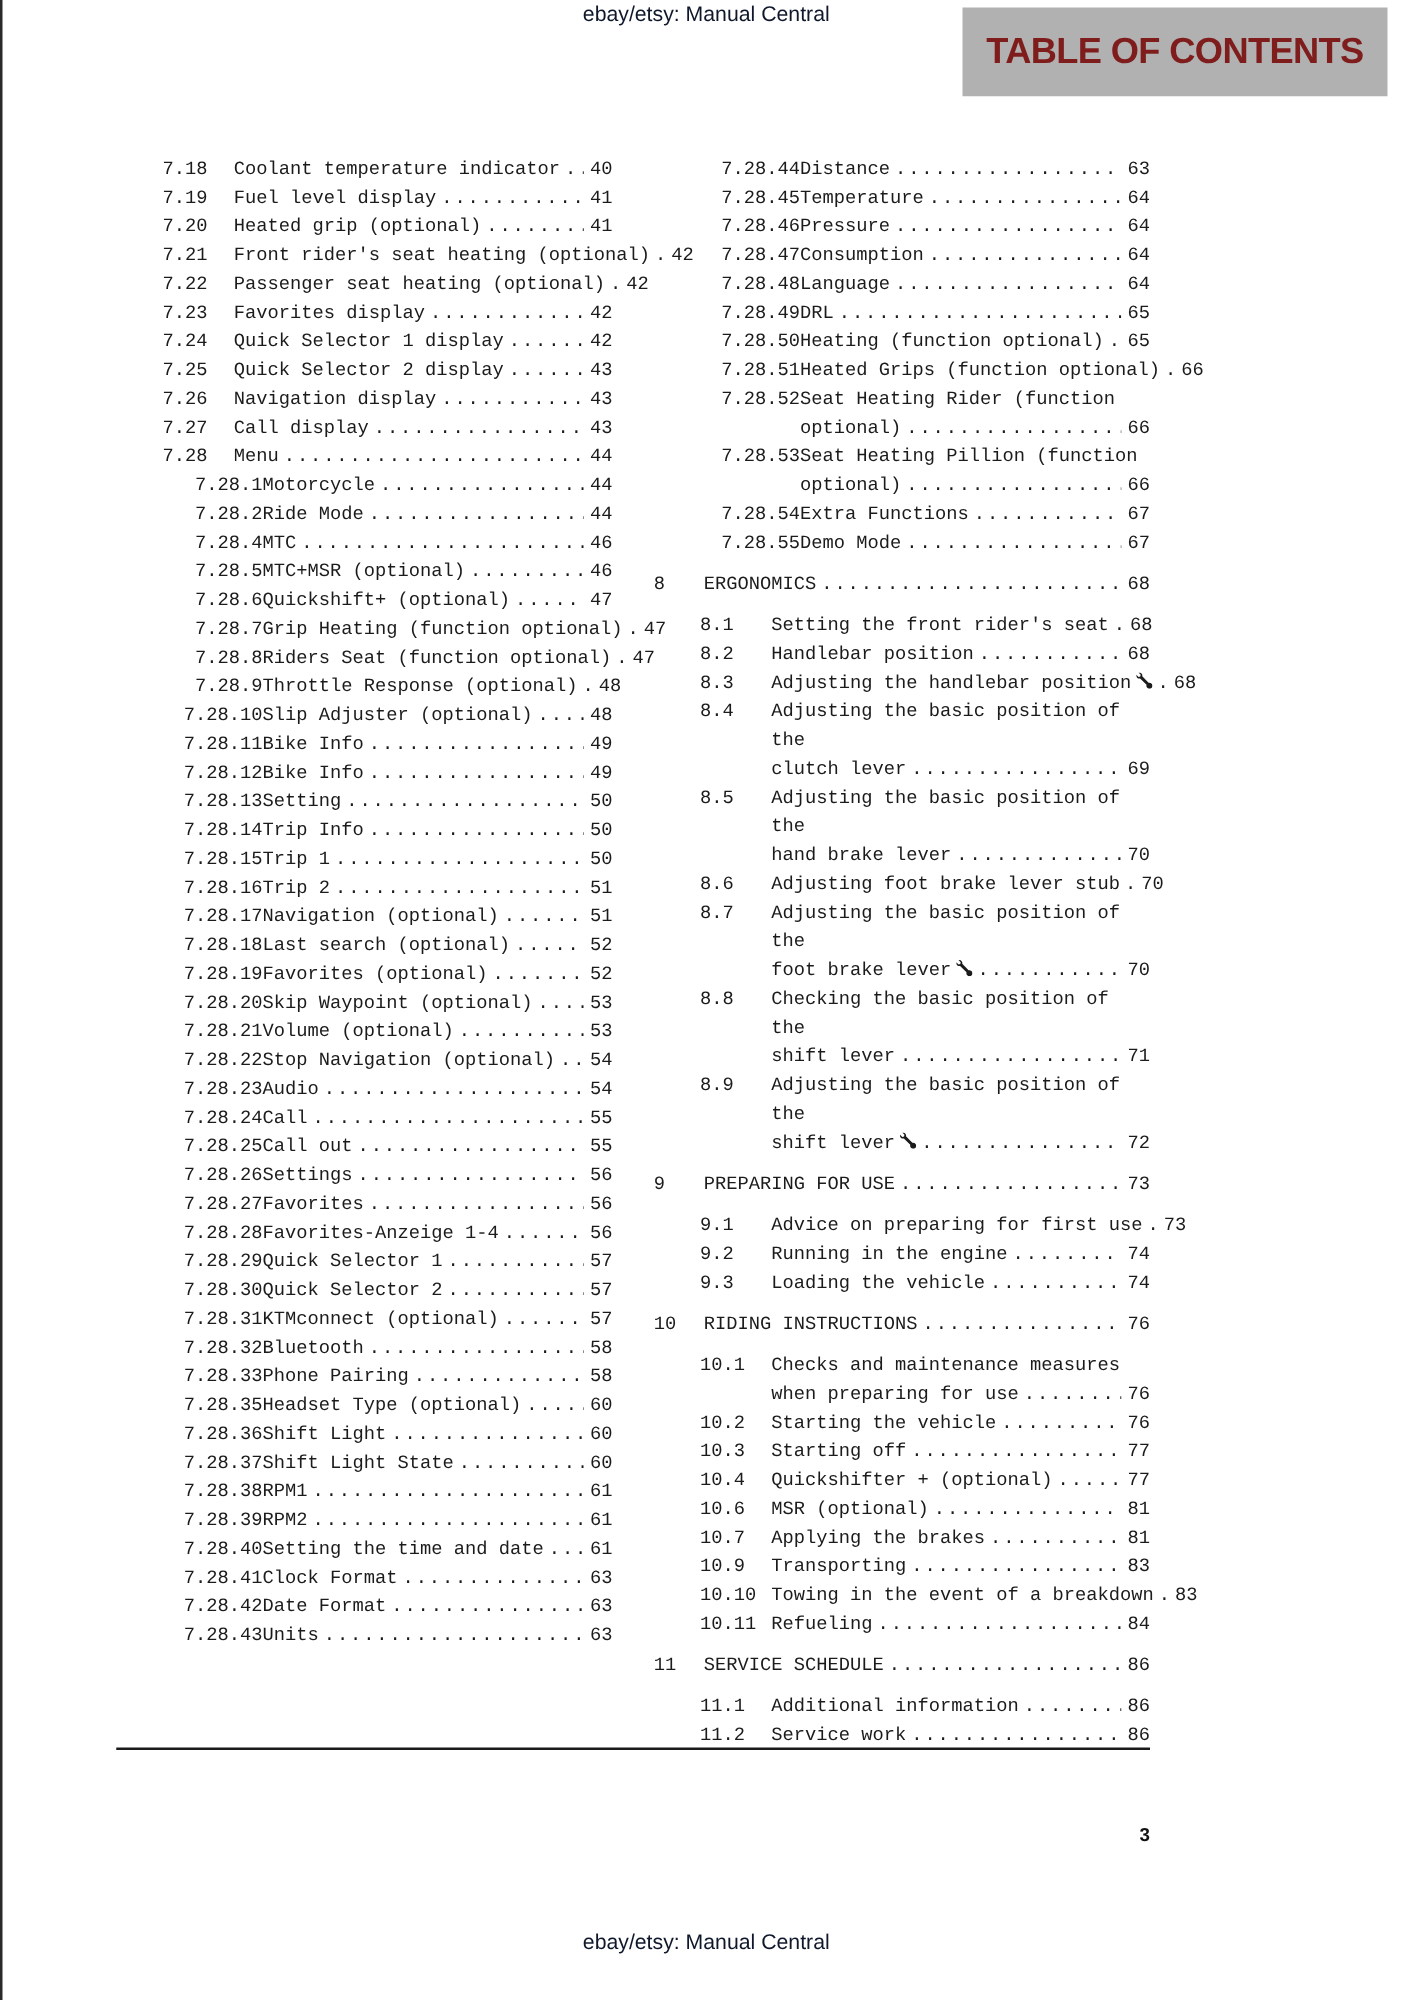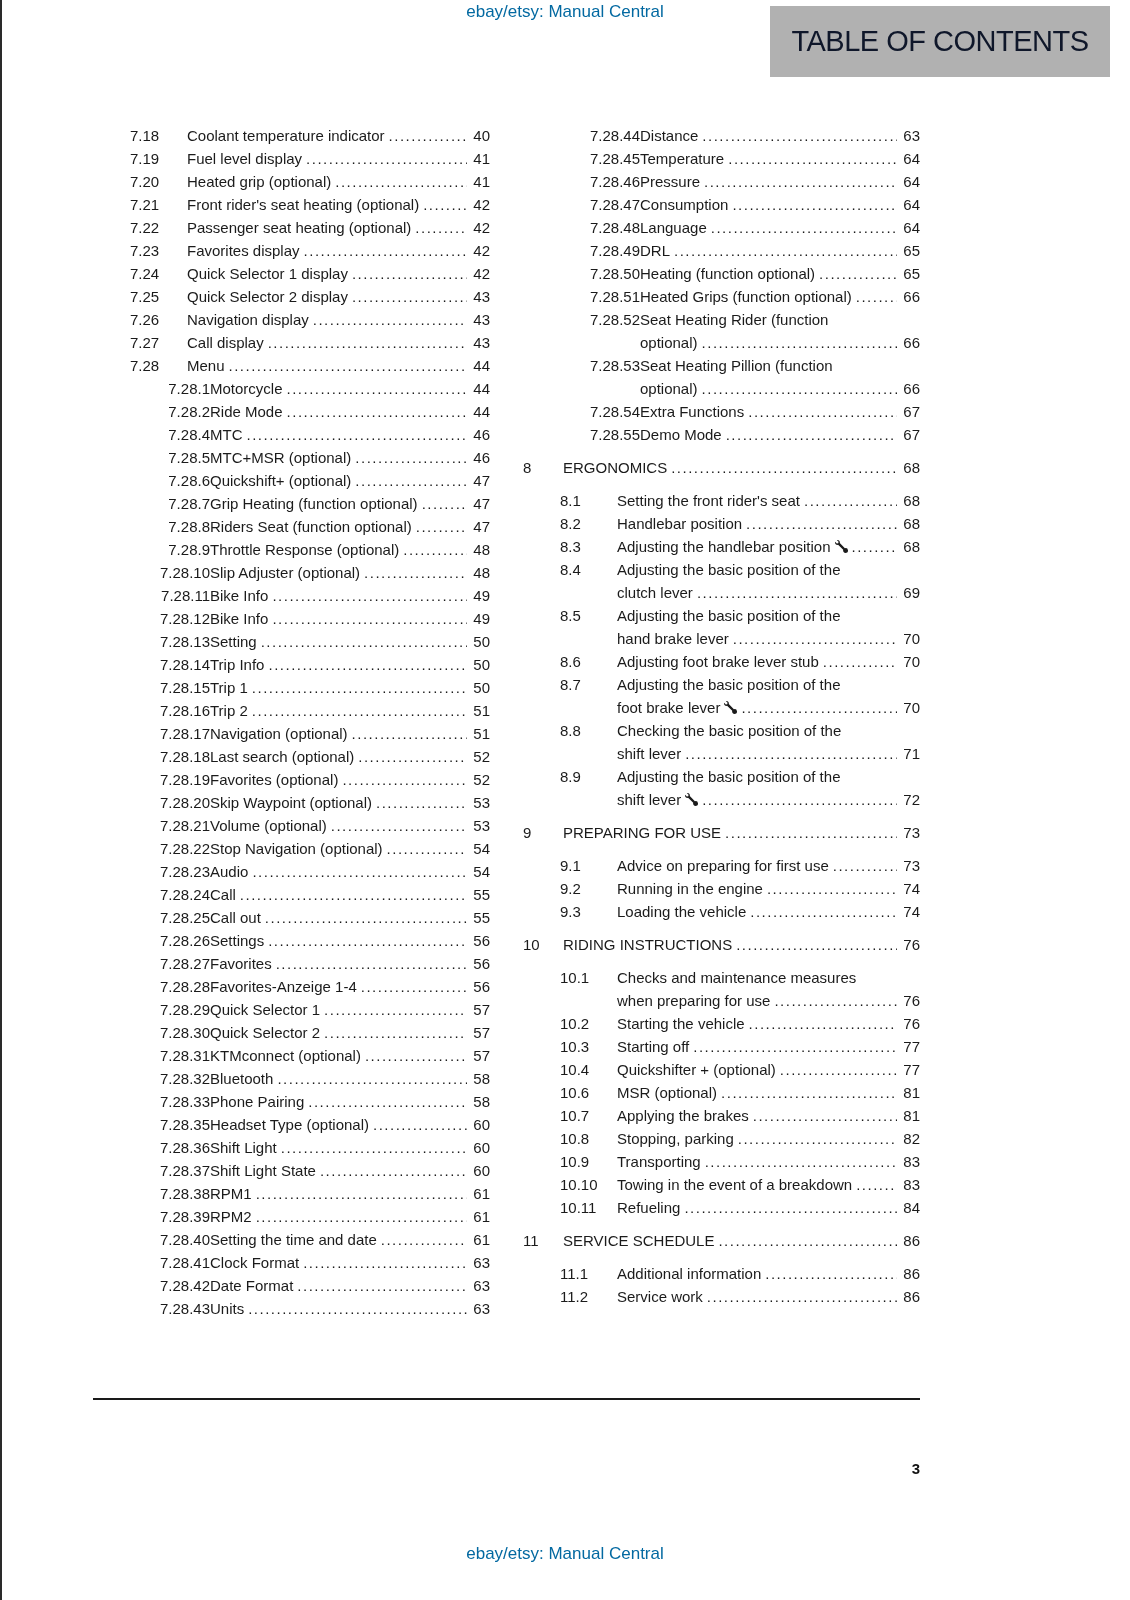--- a/index.html
+++ b/index.html
@@ -11,36 +11,36 @@
     font-family: "Liberation Sans", "DejaVu Sans", sans-serif;
     color: #1b1b1b;
     overflow: hidden;
   }
   .scan-edge {
     position: absolute; left: 0; top: 0; width: 2px; height: 100%;
     background: #2a2a2a;
   }
   .wm {
     position: absolute; left: 0; width: 100%;
-    text-align: center; font-size: 17px; color: #0369a1;
+    text-align: center; font-size: 17px; color: #0f172a;
   }
   .wm-top { top: 2px; }
   .wm-bottom { top: 1544px; }
   .banner {
     position: absolute; top: 6px; right: 20px;
     width: 340px; height: 71px;
     background: #b1b1b1;
     display: flex; align-items: center; justify-content: center;
   }
   .banner-text {
-    font-size: 29px; font-weight: 400; color: #0f172a; letter-spacing: -0.5px;
+    font-size: 29px; font-weight: 700; color: #7f1d1d; letter-spacing: -0.5px;
   }
   .content {
     position: absolute; top: 124px; left: 93px; width: 827px;
-    display: flex; gap: 33px;
+    display: flex; gap: 33px; font-family: Liberation Mono, monospace;
   }
   .col { width: 397px; }
   .row {
     display: flex;
     font-size: 15px;
     line-height: 23px;
   }
   .num { flex: none; box-sizing: border-box; }
   .lv1 { margin: 10px 0; }
   .lv1 .num { width: 40px; padding-left: 0; }
@@ -1025,31 +1025,20 @@
     <div class="body">
 
       <div class="lastline">
         <span class="t">Applying the brakes</span>
         <span class="dots"></span>
         <span class="pg">81</span>
       </div>
     </div>
   </div>
         <div class="row lv2">
-    <span class="num">10.8</span>
-    <div class="body">
-
-      <div class="lastline">
-        <span class="t">Stopping, parking</span>
-        <span class="dots"></span>
-        <span class="pg">82</span>
-      </div>
-    </div>
-  </div>
-        <div class="row lv2">
     <span class="num">10.9</span>
     <div class="body">
 
       <div class="lastline">
         <span class="t">Transporting</span>
         <span class="dots"></span>
         <span class="pg">83</span>
       </div>
     </div>
   </div>

